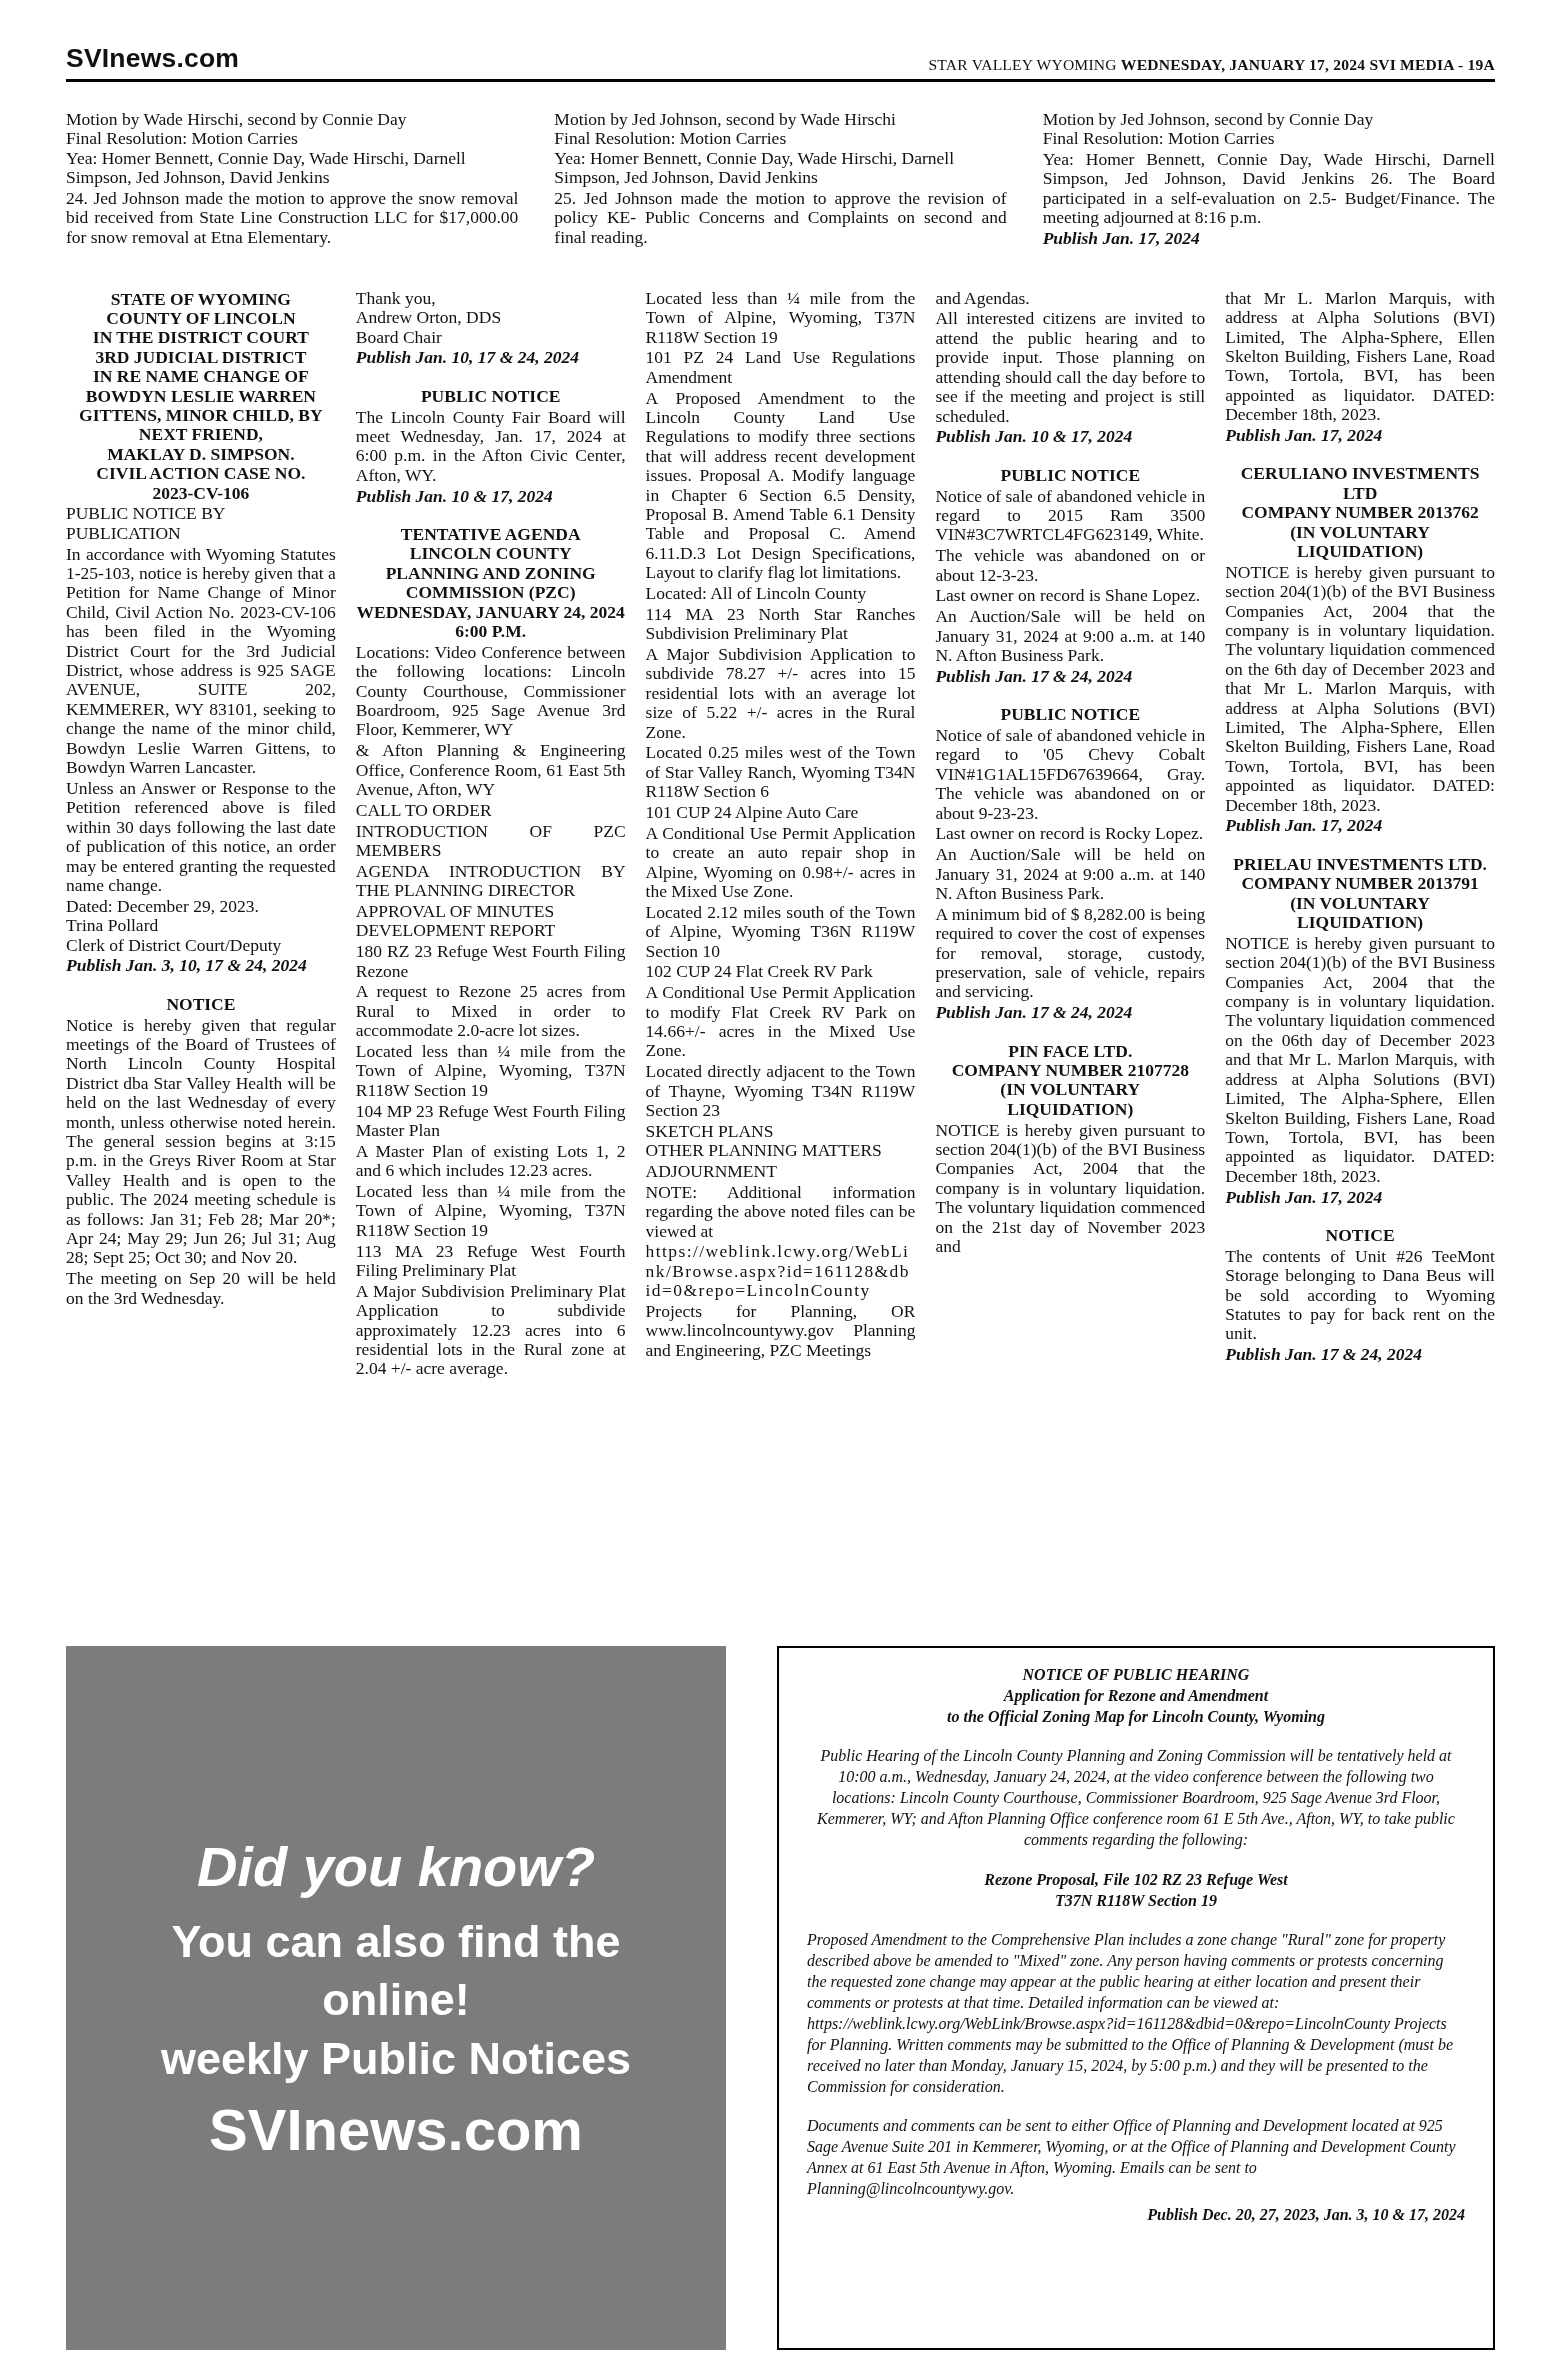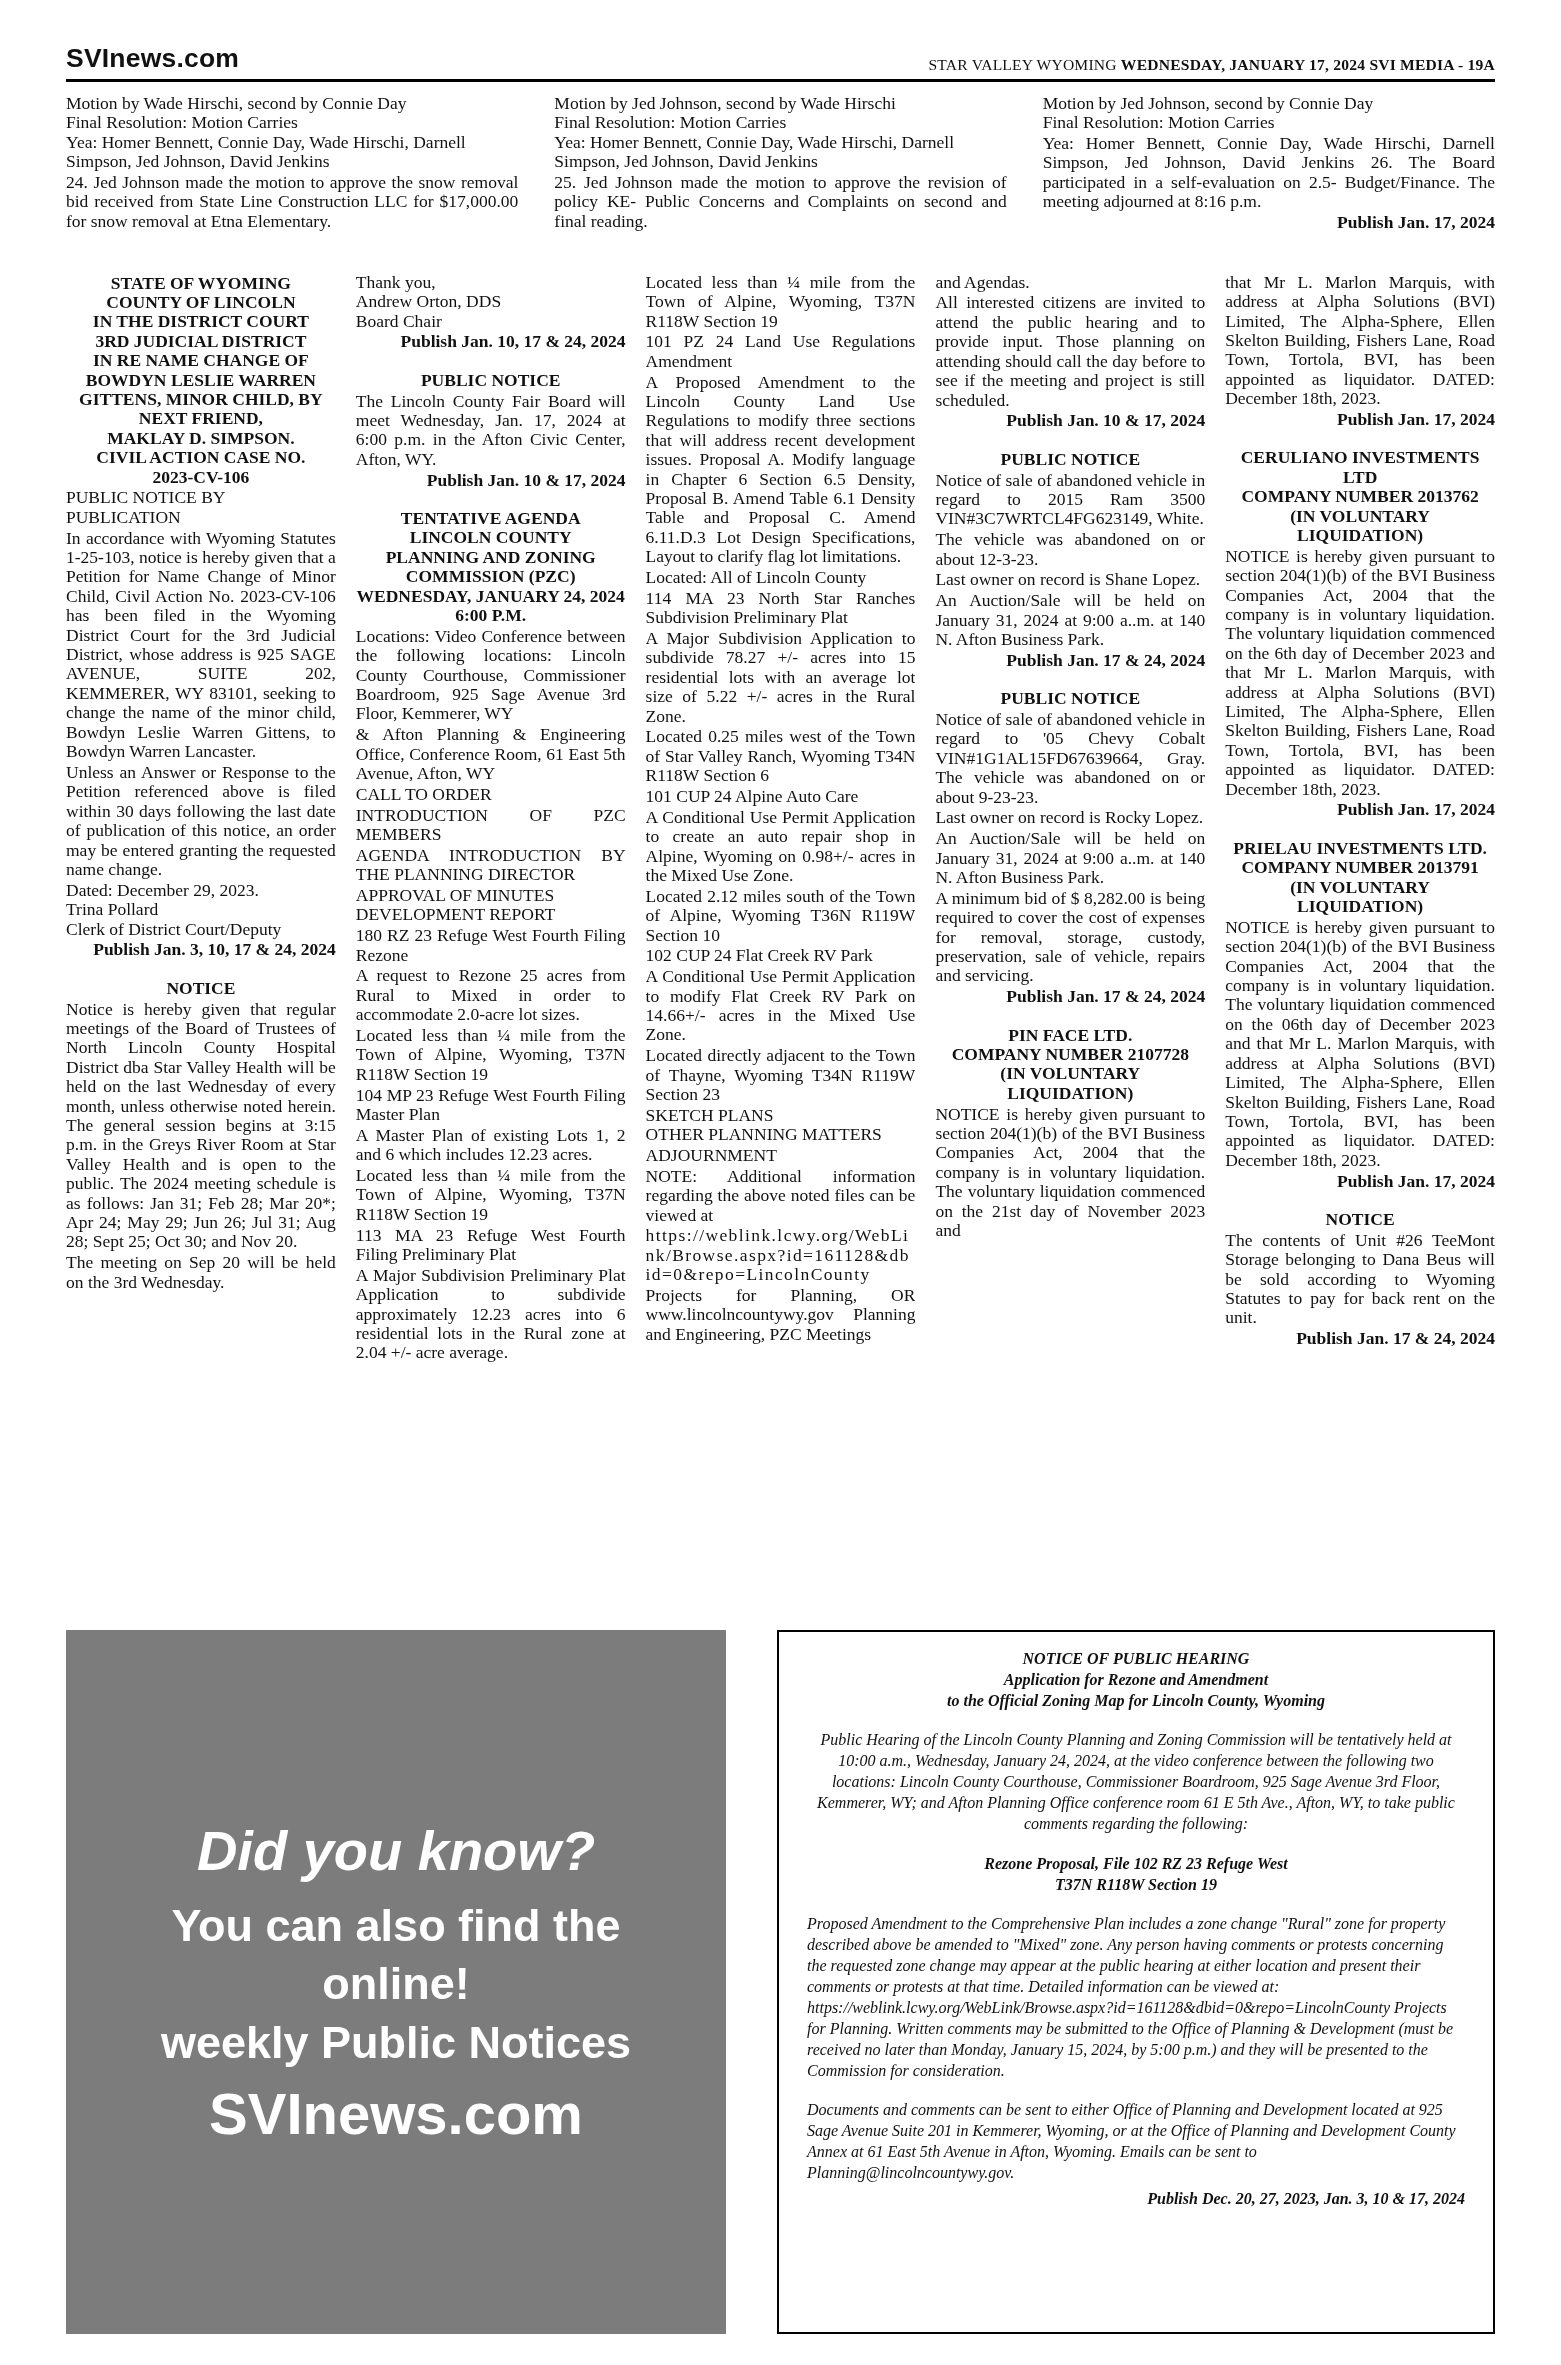--- a/index.html
+++ b/index.html
@@ -17,24 +17,24 @@
   }
   .brand { font-family: "Liberation Sans", sans-serif; font-weight: bold; font-size: 26.5px; letter-spacing: 0.2px; }
   .mast-right { font-size: 15.6px; letter-spacing: 0.2px; }
   .mast-right .b { font-weight: bold; }
   
   .blk { font-size: 17.5px; line-height: 19.4px; white-space: pre-line; margin: 0 0 1.4px 0; }
   .blk.body  { text-align: justify; }
   .blk.left  { text-align: left; }
   .blk.center{ text-align: left; }
   .blk.head  { text-align: center; font-weight: bold; margin: 0.9px 0 1.4px 0; }
-  .blk.pub   { text-align: right; font-weight: bold; margin-bottom: 19px; }
+  .blk.pub   { font-weight: bold; margin-bottom: 19px; font-style: italic; }
   .blk.url   { text-align: left; word-break: break-all; letter-spacing: 1.4px; }
   
-  .top-strip { margin-top: 12px; height: 179px; display: flex; gap: 36px; overflow: hidden; }
+  .top-strip { margin-top: 28px; height: 179px; display: flex; gap: 36px; overflow: hidden; }
   .top-col { flex: 1 1 0; }
   
   .main-cols { margin-top: 0; height: 1333px; display: flex; gap: 20px; overflow: hidden; }
   .news-col { flex: 1 1 0; overflow: hidden; }
   
   .bottom-row { margin-top: 24.6px; height: 704px; display: flex; gap: 51px; }
   .promo-box {
     width: 660px; height: 100%; background: #7c7c7c; color: #ffffff;
     display: flex; align-items: center; justify-content: center;
     font-family: "Liberation Sans", sans-serif; text-align: center;

